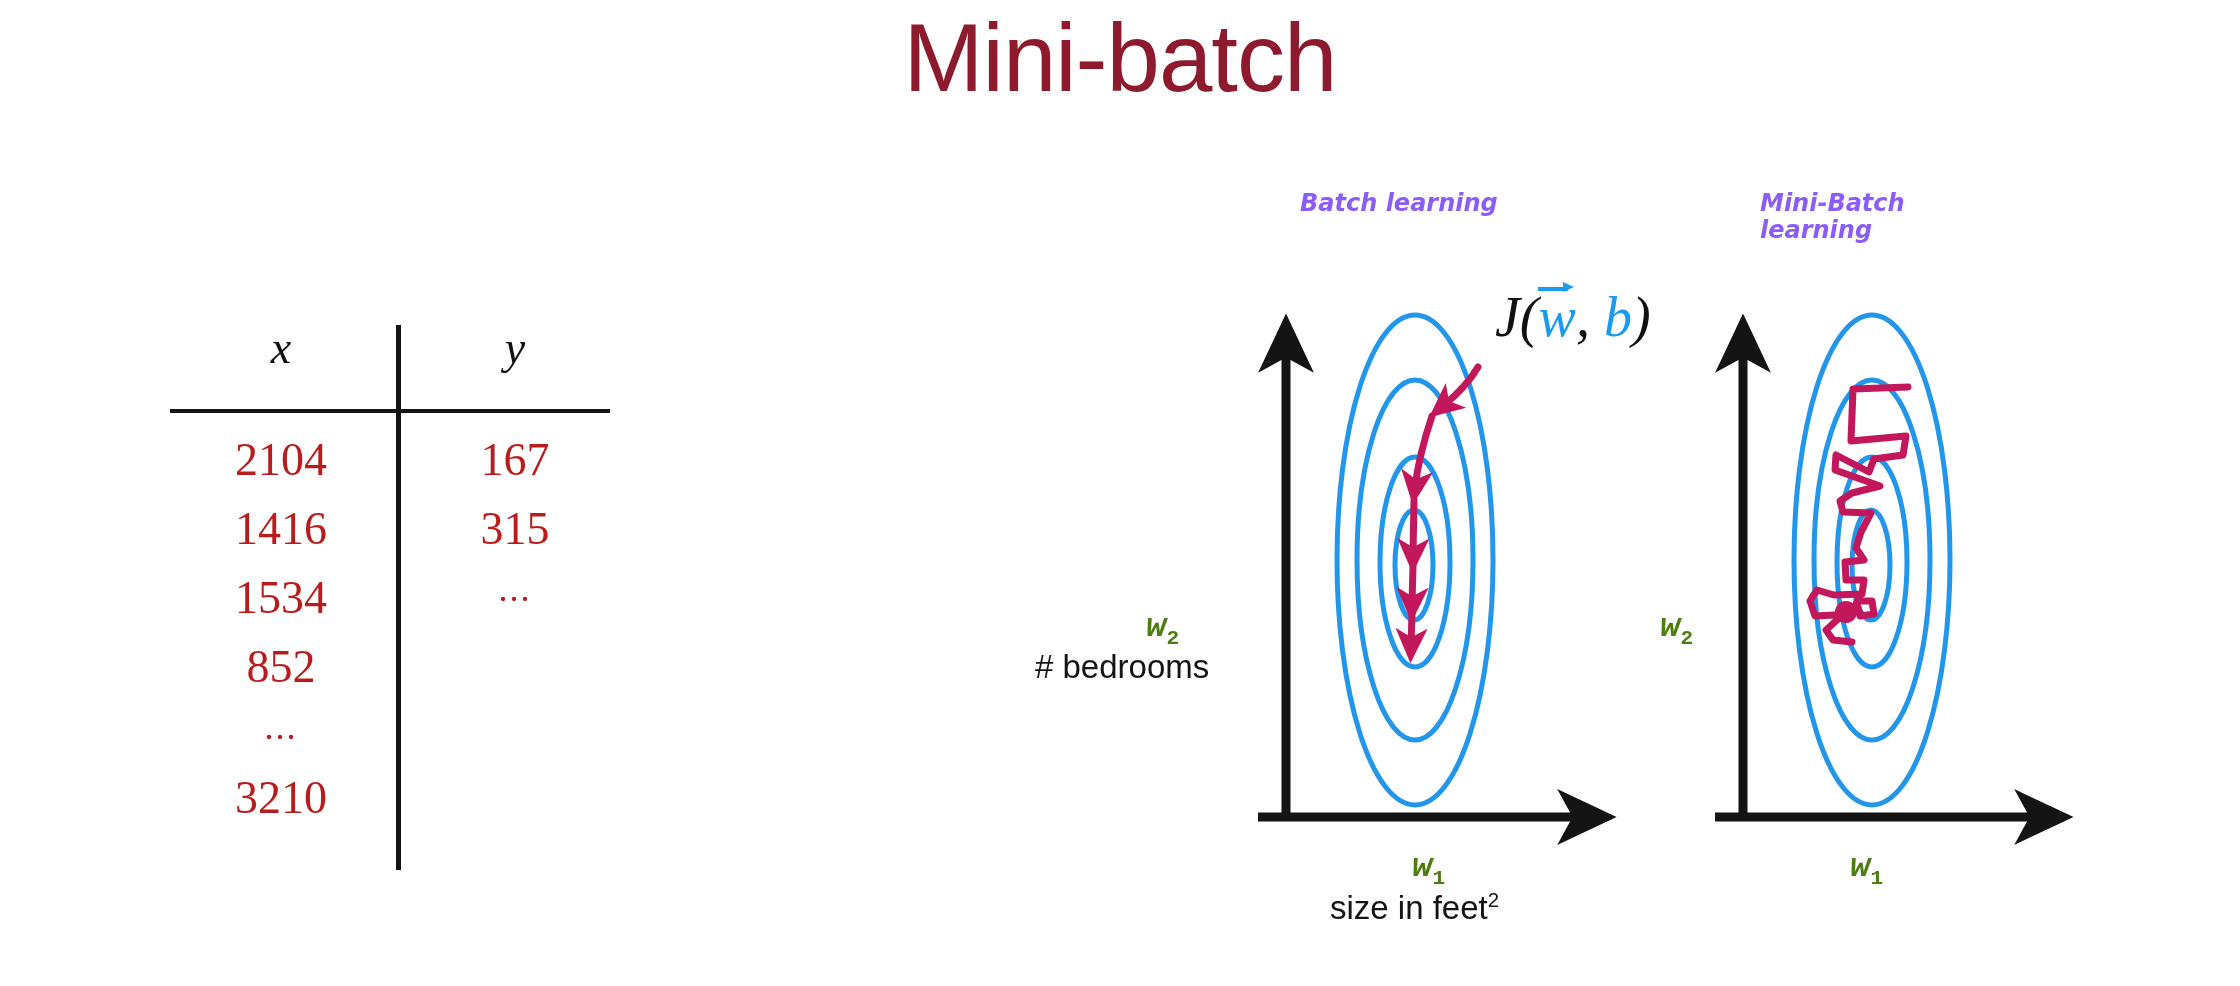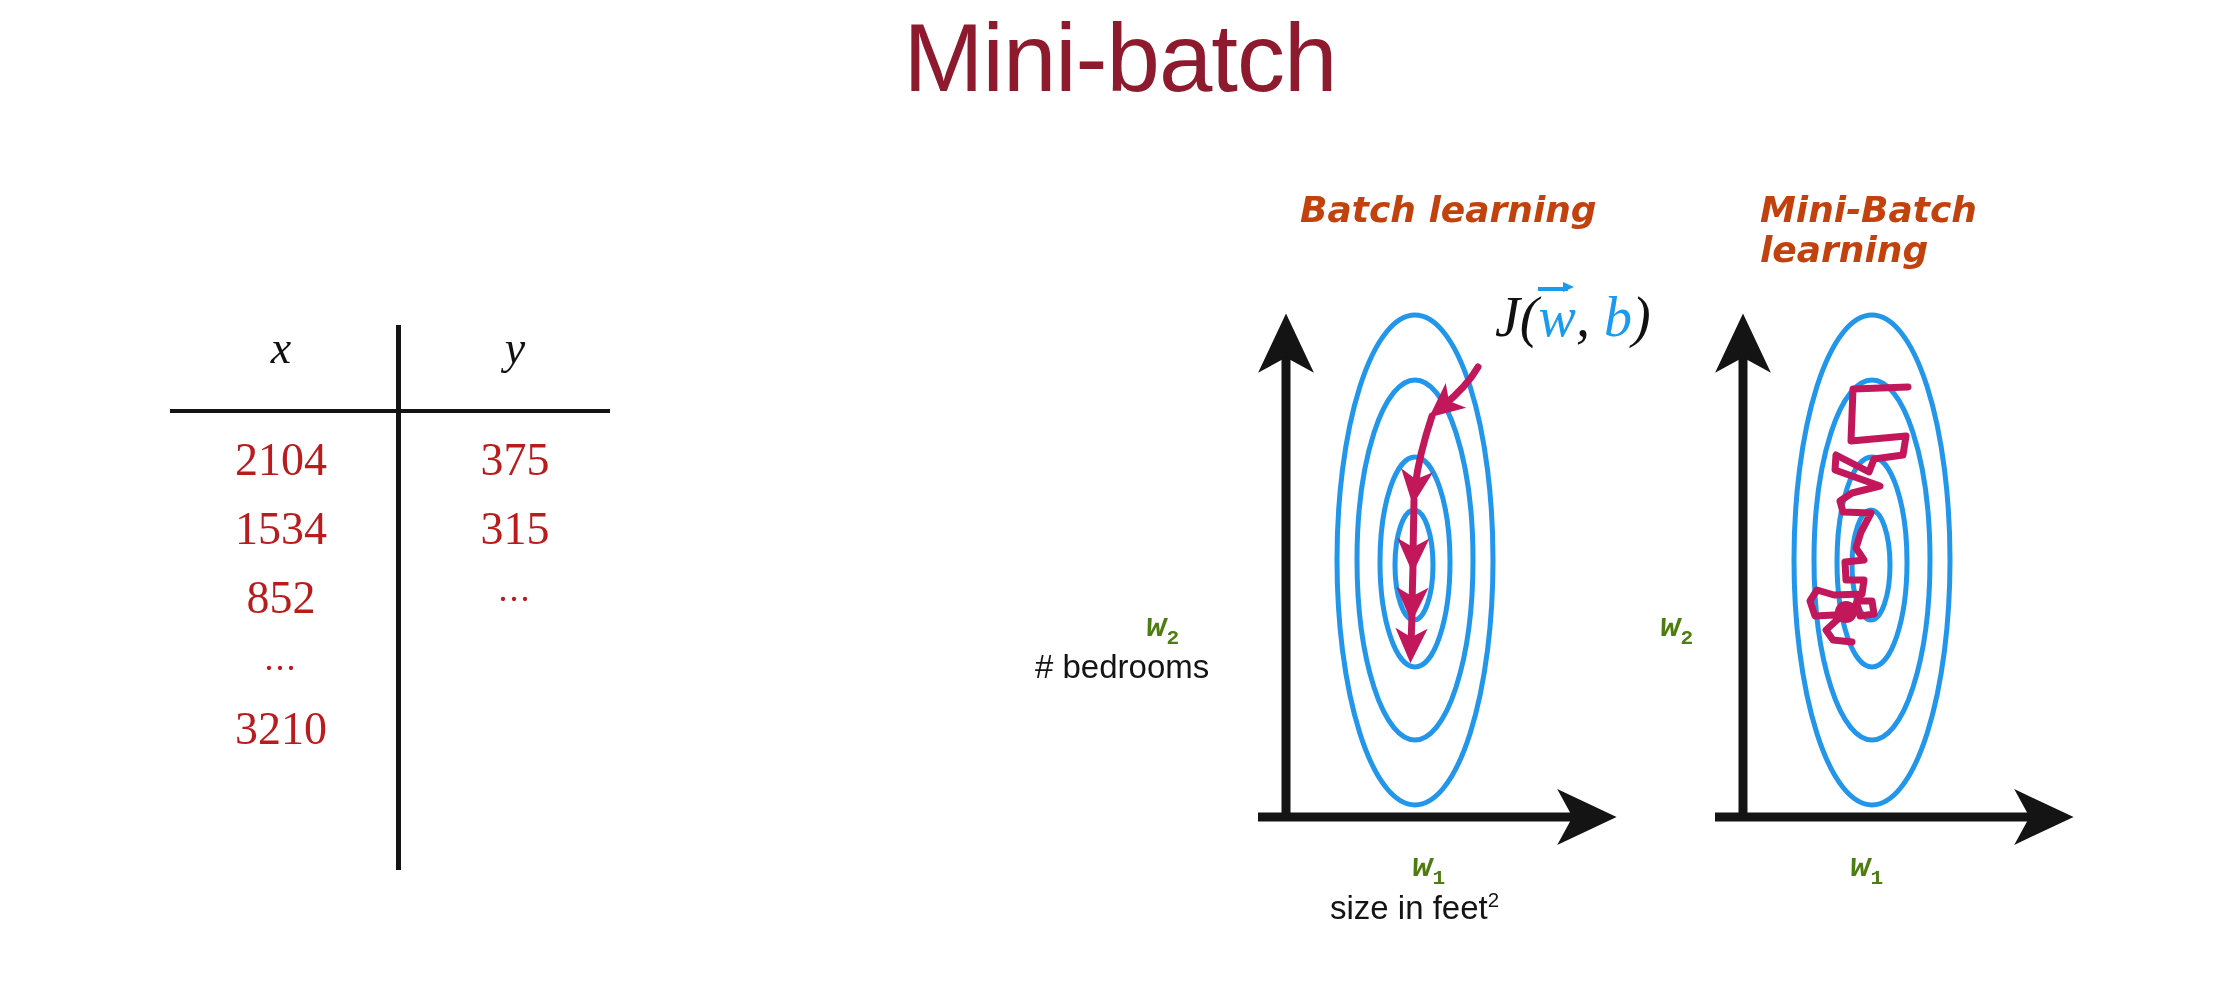--- a/index.html
+++ b/index.html
@@ -93,22 +93,22 @@
     letter-spacing: 2px;
     height: 62px;
     line-height: 52px;
   }
 
   .plot-heading {
     position: absolute;
     font-family: "DejaVu Sans", sans-serif;
     font-style: italic;
     font-weight: bold;
-    font-size: 36px;
-    color: #c2410c;
+    font-size: 24px;
+    color: #8b5cf6;
     line-height: 1.12;
     white-space: pre-line;
   }
   #heading-batch   { left: 1300px; top: 190px; width: 400px; }
   #heading-minibatch { left: 1760px; top: 190px; width: 320px; }
 
   .cost-label {
     position: absolute;
     left: 1495px;
     top: 285px;
@@ -171,31 +171,32 @@
 <div id="slide-title">Mini-batch</div>
 
 <div id="data-table">
   <div class="rule-h"></div>
   <div class="rule-v"></div>
 
   <div class="col col-x">
     <div class="hdr">x</div>
     <div class="cells">
       <div class="cell">2104</div>
+      <div class="cell">1416</div>
       <div class="cell">1534</div>
       <div class="cell">852</div>
       <div class="cell ellipsis">...</div>
       <div class="cell">3210</div>
     </div>
   </div>
 
   <div class="col col-y">
     <div class="hdr">y</div>
     <div class="cells">
-      <div class="cell">375</div>
+      <div class="cell">167</div>
       <div class="cell">315</div>
       <div class="cell ellipsis">...</div>
     </div>
   </div>
 </div>
 
 <div class="plot-heading" id="heading-batch">Batch learning</div>
 
 <div class="plot-heading" id="heading-minibatch">Mini-Batch
 learning</div>

